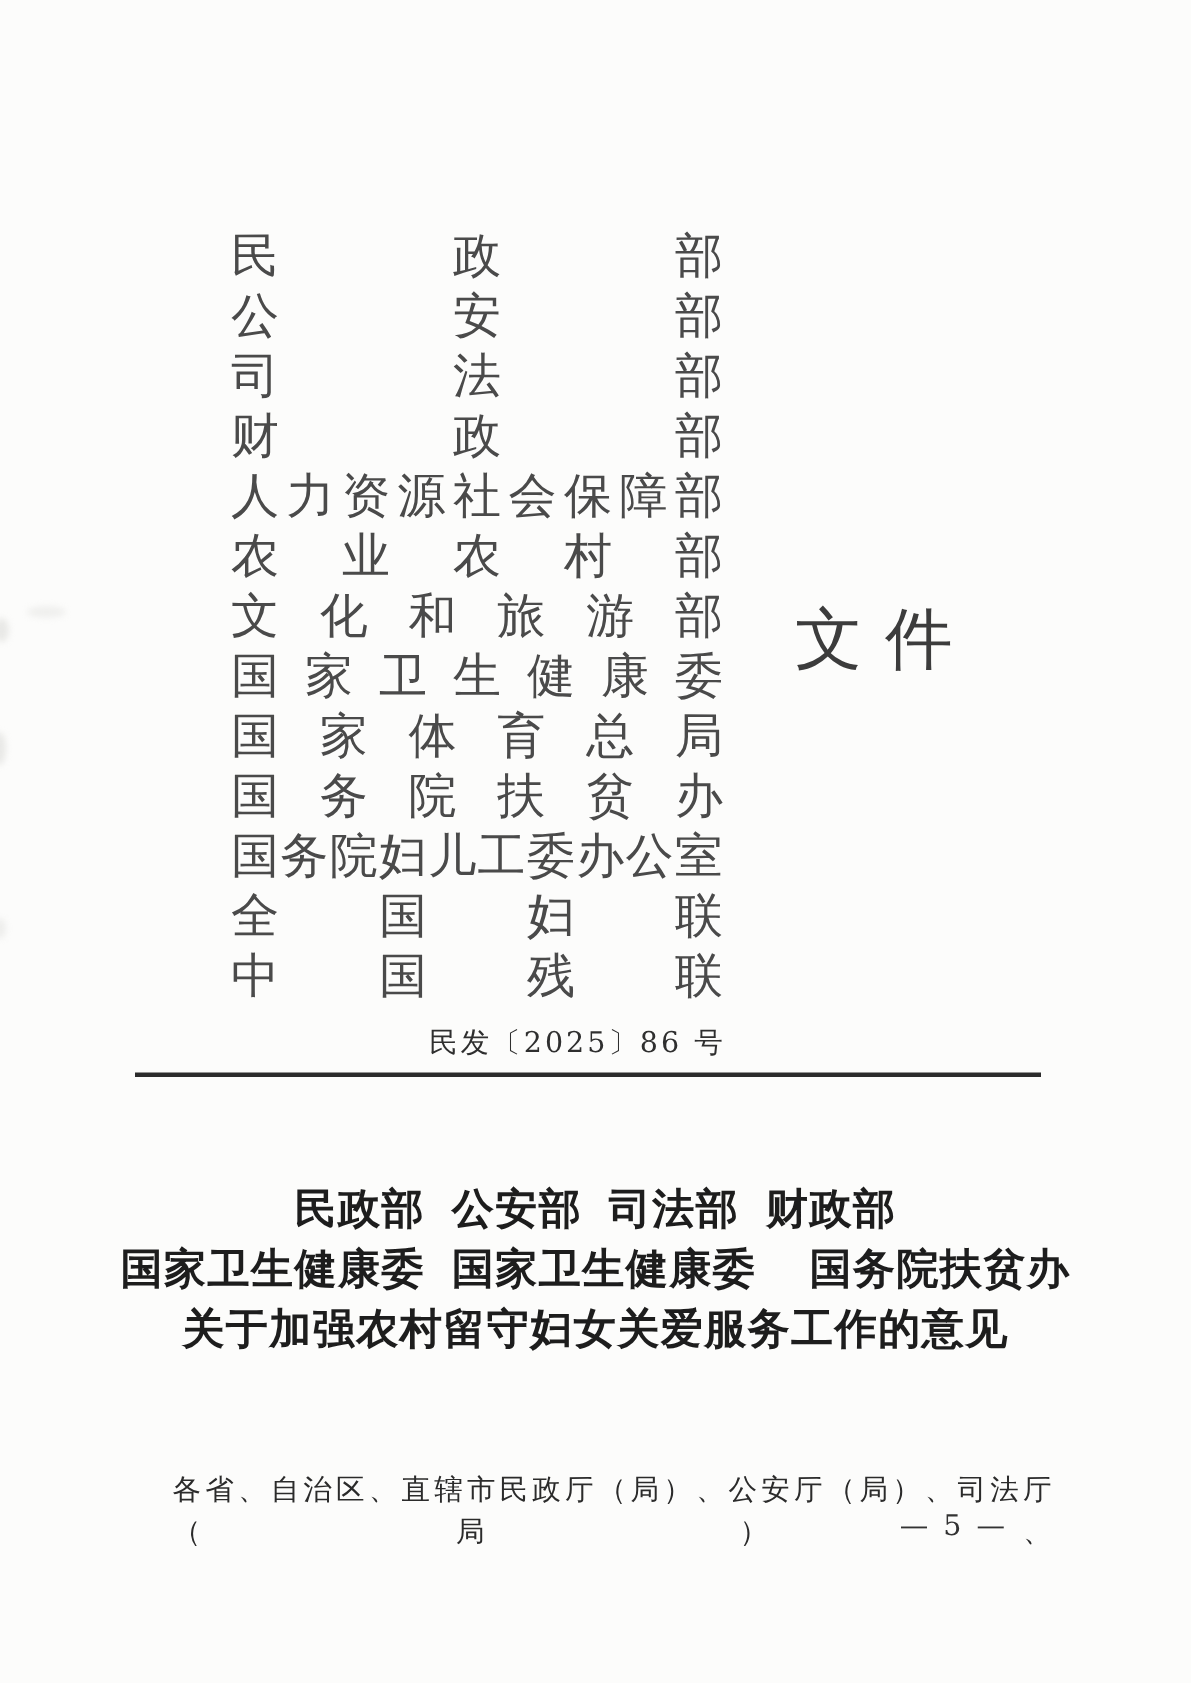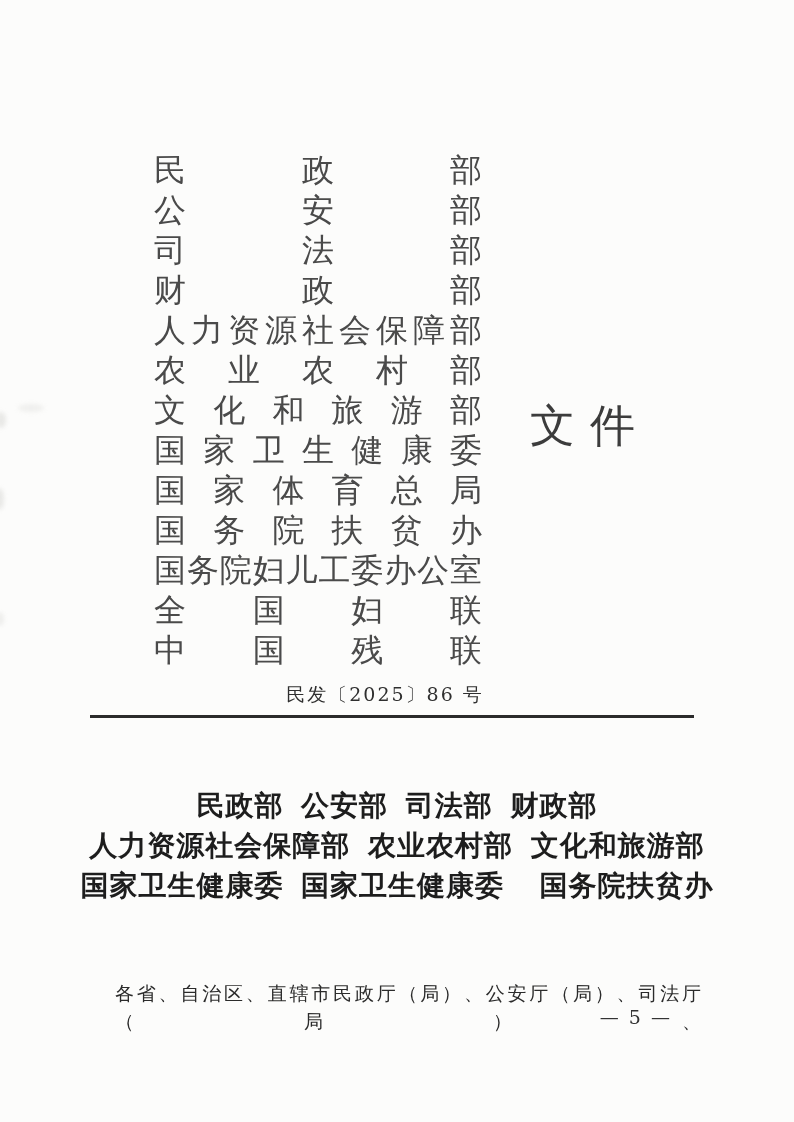--- a/index.html
+++ b/index.html
@@ -223,21 +223,21 @@
     </div>
 
   <div class="doc-label">文件</div>
 
   <div class="doc-number">民发〔2025〕86 号</div>
 
   <div class="rule"></div>
 
   <div class="title-block">
       <div class="title-line">民政部 公安部 司法部 财政部</div>
-      <div class="title-line">人力资源社会保障部 农业农村部 文化和旅游部</div>
       <div class="title-line">国家卫生健康委 国家卫生健康委  国务院扶贫办</div>
+      <div class="title-line">关于加强农村留守妇女关爱服务工作的意见</div>
     </div>
 
   <div class="body-text">各省、自治区、直辖市民政厅（局）、公安厅（局）、司法厅（局）、</div>
 
   <div class="page-number">— 5 —</div>
 
 </div>
 
 </body></html>

